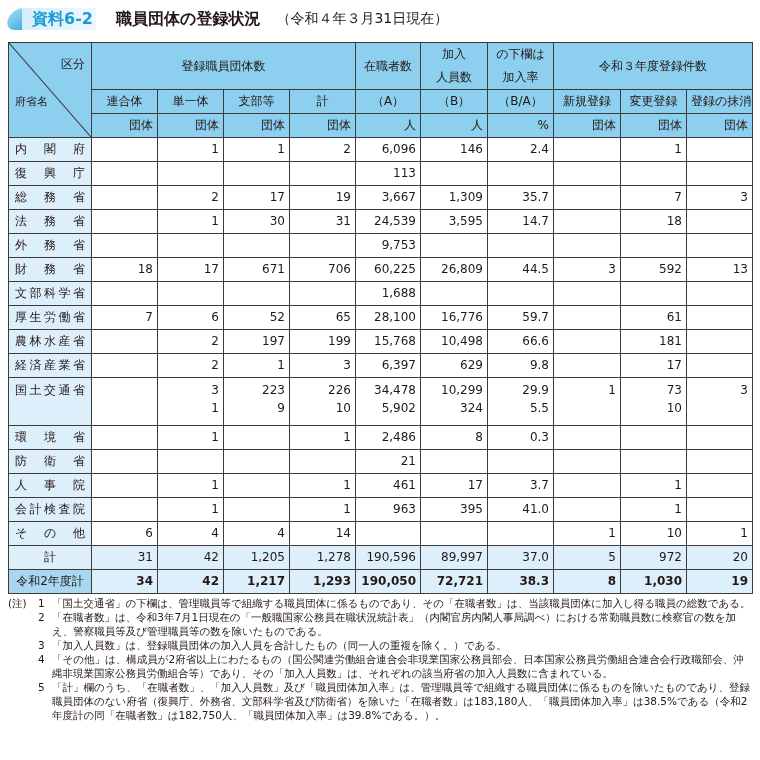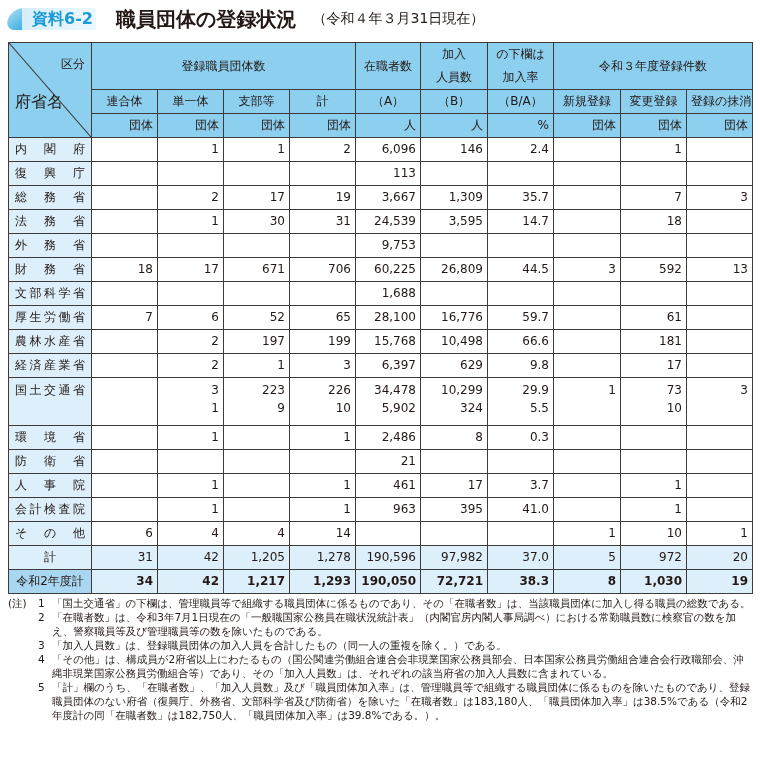--- a/index.html
+++ b/index.html
@@ -6,33 +6,33 @@
   body { width:760px; height:760px; position:relative; overflow:hidden;
          font-family:"DejaVu Sans", "Liberation Sans", sans-serif; color:#231815; }
   .title-bar { position:absolute; left:8px; top:4px; height:30px; display:flex; align-items:center; }
   .badge { position:relative; height:28px; width:88px; display:flex; align-items:center; }
   .badge-swoosh { position:absolute; left:0; top:3px; width:24px; height:22px;
                   background:linear-gradient(135deg,#a6dcf4 0%,#2fa8e0 100%);
                   border-radius:22px 0 0 22px; transform:skewX(-20deg); }
   .badge-bg { position:absolute; left:14px; top:3px; width:74px; height:22px;
               background:linear-gradient(90deg,#d6eefa,#eef8fd); }
   .badge-text { position:relative; left:24px; font-size:16px; font-weight:bold; color:#1a9ad6; white-space:nowrap; }
-  .title-text { margin-left:20px; font-size:20px; font-weight:bold; color:#231815; white-space:nowrap; }
+  .title-text { margin-left:20px; font-size:16px; font-weight:bold; color:#231815; white-space:nowrap; }
   .title-date { margin-left:16px; font-size:14px; color:#231815; white-space:nowrap; }
 
   table.main { position:absolute; left:8px; top:42px; width:744px; border-collapse:collapse; table-layout:fixed; font-size:12px; }
   table.main td, table.main th { border:1px solid #3e3a39; padding:0 4px; height:23px; line-height:23px; font-weight:normal; white-space:nowrap; overflow:hidden; }
   table.main th { background:#8ccfef; }
   .hdr-top th { height:40px; line-height:16px; text-align:center; }
   .hdr-mid th { height:22px; line-height:22px; text-align:center; }
   .hdr-unit th { height:22px; line-height:22px; text-align:right; }
   .corner { position:relative; padding:15px !important; }
   .corner svg { position:absolute; left:0; top:0; width:100%; height:100%; }
   .corner .kubun { position:absolute; right:6px; top:10px; font-size:12px; }
-  .corner .fusho { position:absolute; left:6px; bottom:24px; font-size:16px; }
+  .corner .fusho { position:absolute; left:6px; bottom:24px; font-size:11px; }
   td.name { background:#dceffa; text-align:justify; text-align-last:justify; padding:0 6px !important; }
   td.num { text-align:right; background:#ffffff; }
   tr.total td { background:#dceffa; }
   tr.total td.name { text-align:center; text-align-last:center; }
   tr.prev td { background:#dceffa; font-weight:bold; }
   tr.prev td.name { background:#a9d6f1; text-align:center; text-align-last:center; font-weight:normal; }
   td.two { height:44px !important; line-height:18px !important; vertical-align:top; padding-top:3px !important; }
   .two-line { display:block; }
 
   .notes { position:absolute; left:8px; top:596px; width:746px; font-size:10.5px; line-height:14px; color:#231815; }
@@ -344,21 +344,21 @@
         <td class="num">10</td>
         <td class="num">1</td>
       </tr>
       <tr class="total">
         <td class="name">計</td>
         <td class="num">31</td>
         <td class="num">42</td>
         <td class="num">1,205</td>
         <td class="num">1,278</td>
         <td class="num">190,596</td>
-        <td class="num">97,982</td>
+        <td class="num">89,997</td>
         <td class="num">37.0</td>
         <td class="num">5</td>
         <td class="num">972</td>
         <td class="num">20</td>
       </tr>
       <tr class="prev">
         <td class="name">令和2年度計</td>
         <td class="num">34</td>
         <td class="num">42</td>
         <td class="num">1,217</td>

